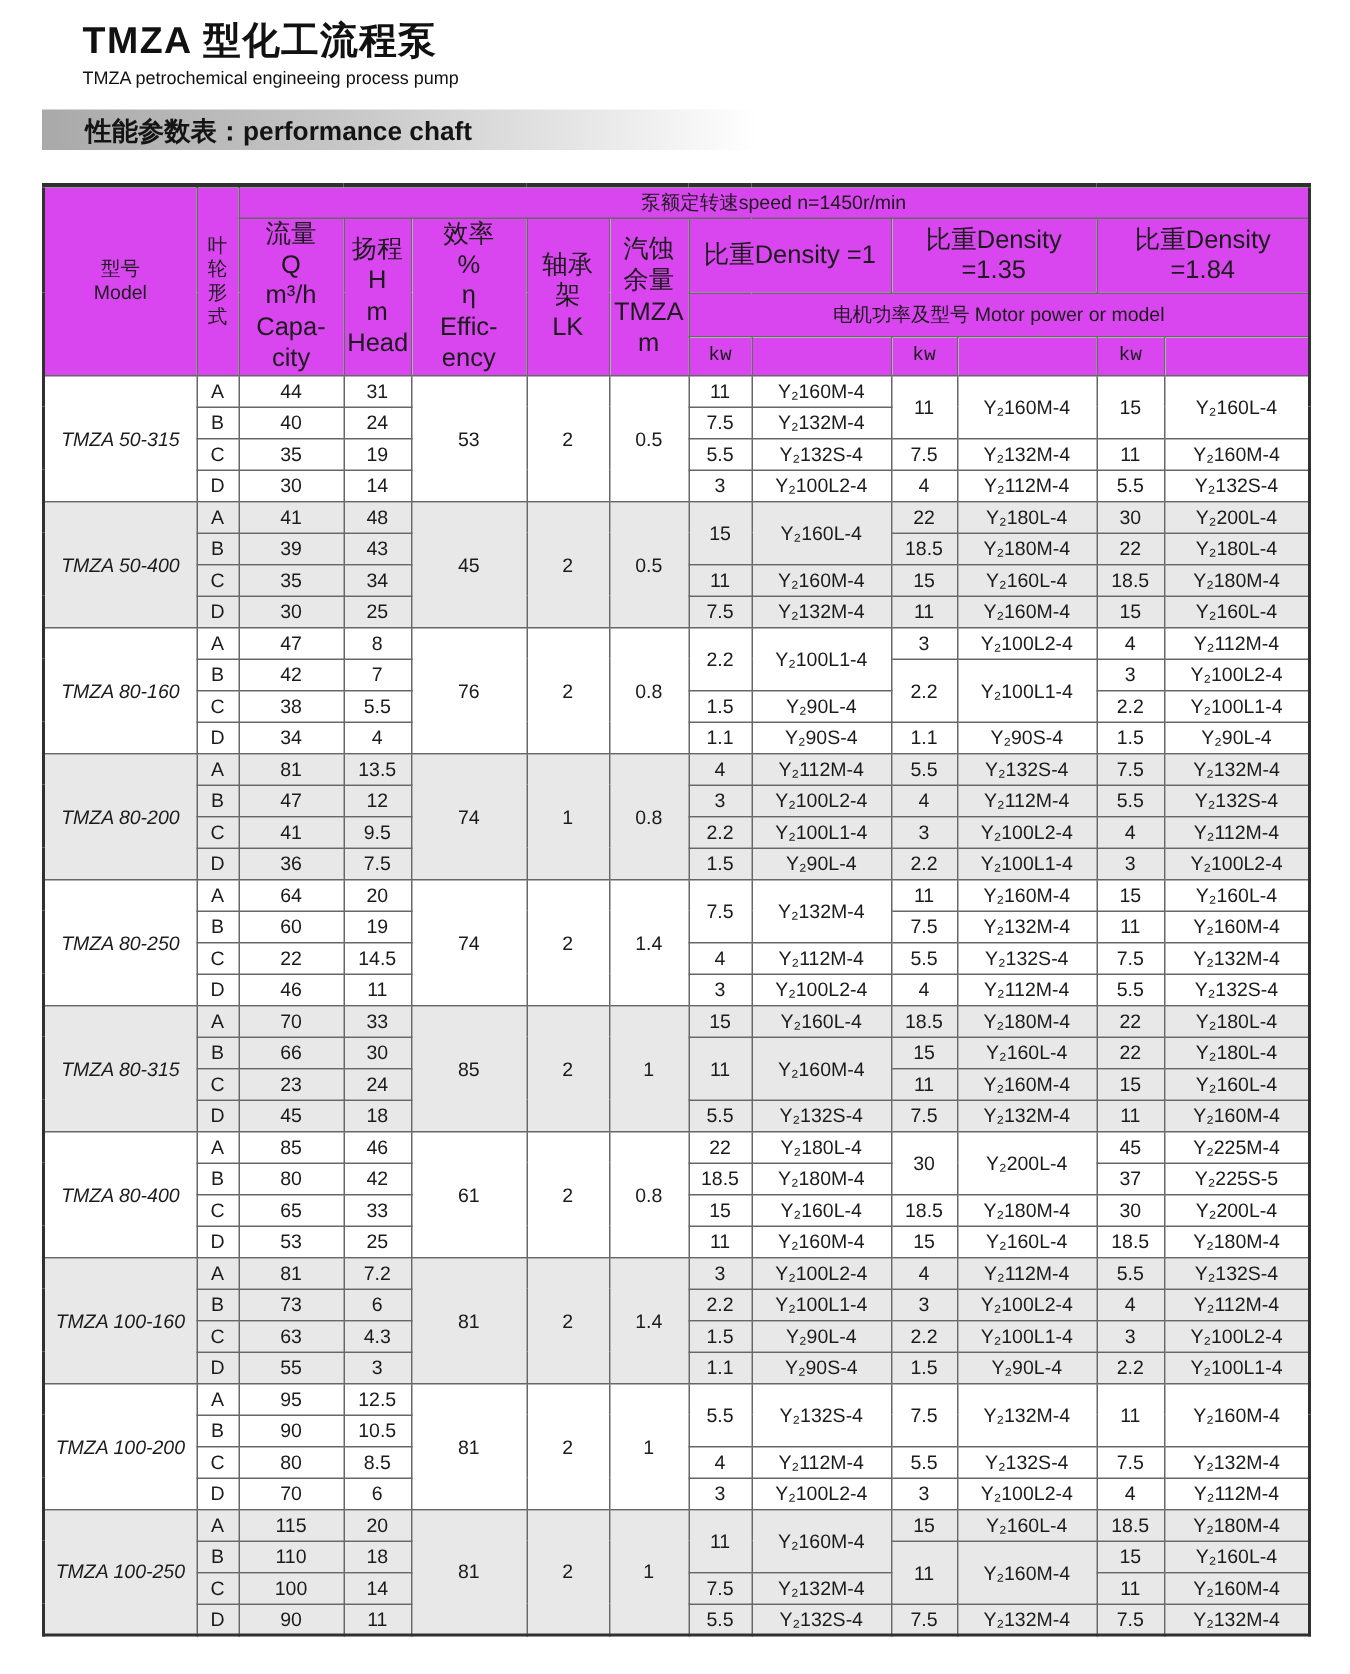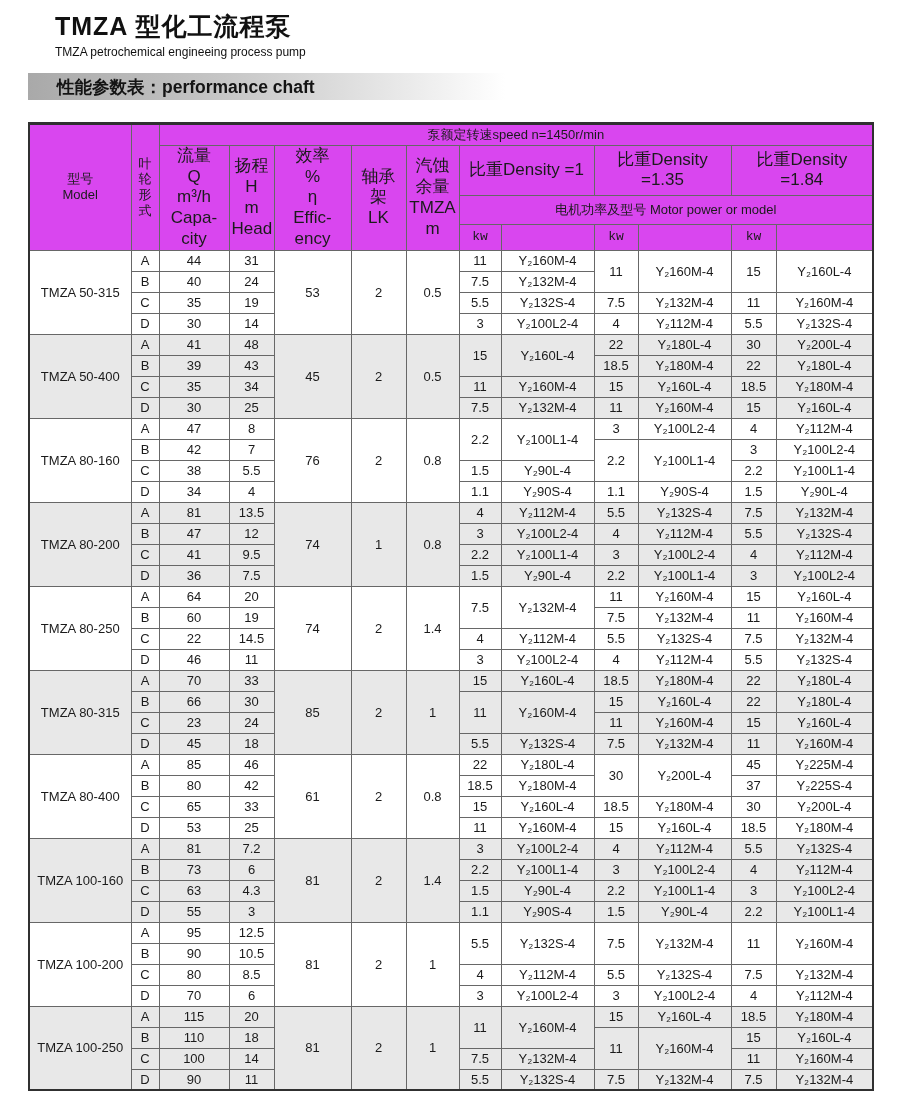--- a/index.html
+++ b/index.html
@@ -34,21 +34,21 @@
     font-size: 13px; font-weight: normal; padding: 0 2px; overflow: hidden;
   }
   table.perf thead th { background: #d946ef; line-height: 1.22; }
   .pre { white-space: pre-line; }
   tr.hrow-speed th { height: 22px; }
   tr.hrow-density th { height: 40px; font-size: 17px; }
   tr.hrow-motor th { height: 25px; }
   tr.hrow-kw th { height: 22px; font-family: Liberation Mono, monospace; }
   table.perf tbody td { height: 21px; background: #ffffff; }
   table.perf tbody tr.band td { background: #e8e8e8; }
-  td.model { font-size: 13px; }
+  td.model { font-size: 13px; font-style: italic; }
 </style>
 </head>
 <body>
 
 <div class="page">
   <div class="title-cn">TMZA 型化工流程泵</div>
   <div class="title-en">TMZA petrochemical engineeing process pump</div>
   <div class="section-bar">
     <span>性能参数表：performance chaft</span>
   </div>
@@ -404,21 +404,21 @@
           <td rowspan="1">45</td>
           <td rowspan="1">Y₂225M-4</td>
         </tr>
         <tr>
           <td>B</td>
           <td>80</td>
           <td>42</td>
           <td rowspan="1">18.5</td>
           <td rowspan="1">Y₂180M-4</td>
           <td rowspan="1">37</td>
-          <td rowspan="1">Y₂225S-4</td>
+          <td rowspan="1">Y₂225S-5</td>
         </tr>
         <tr>
           <td>C</td>
           <td>65</td>
           <td>33</td>
           <td rowspan="1">15</td>
           <td rowspan="1">Y₂160L-4</td>
           <td rowspan="1">18.5</td>
           <td rowspan="1">Y₂180M-4</td>
           <td rowspan="1">30</td>

